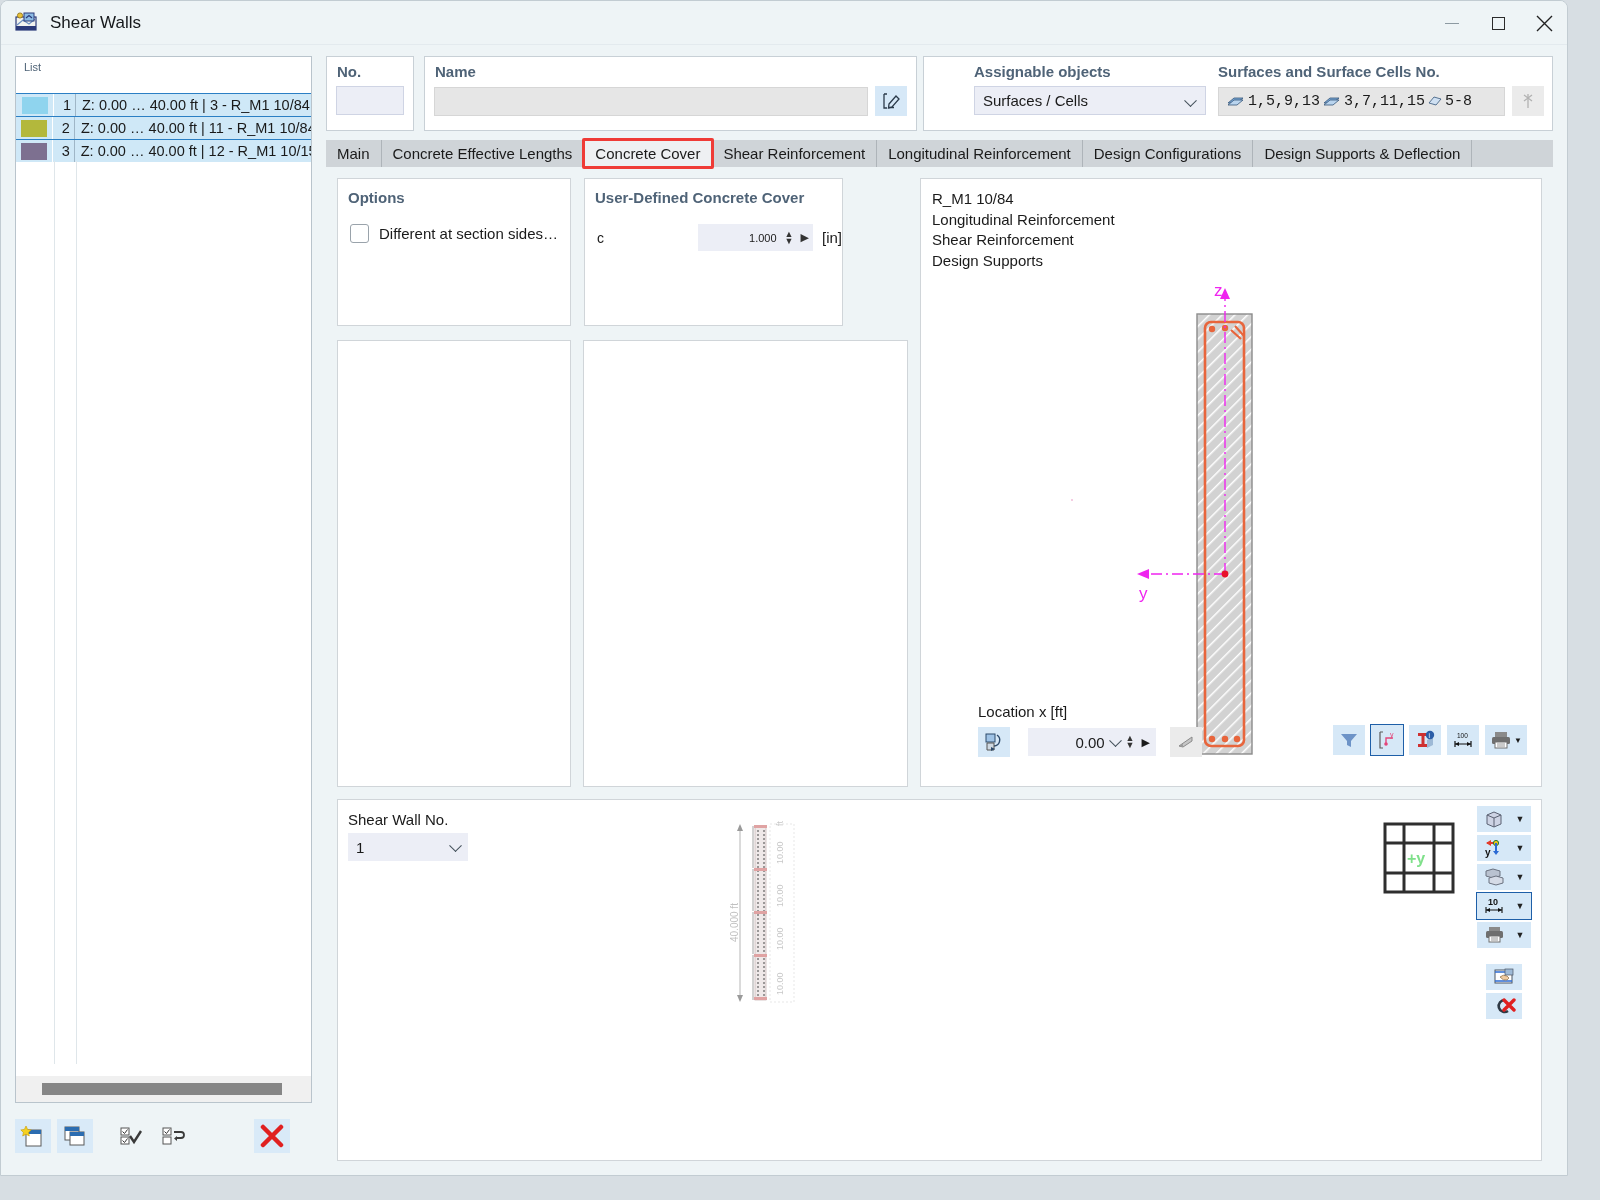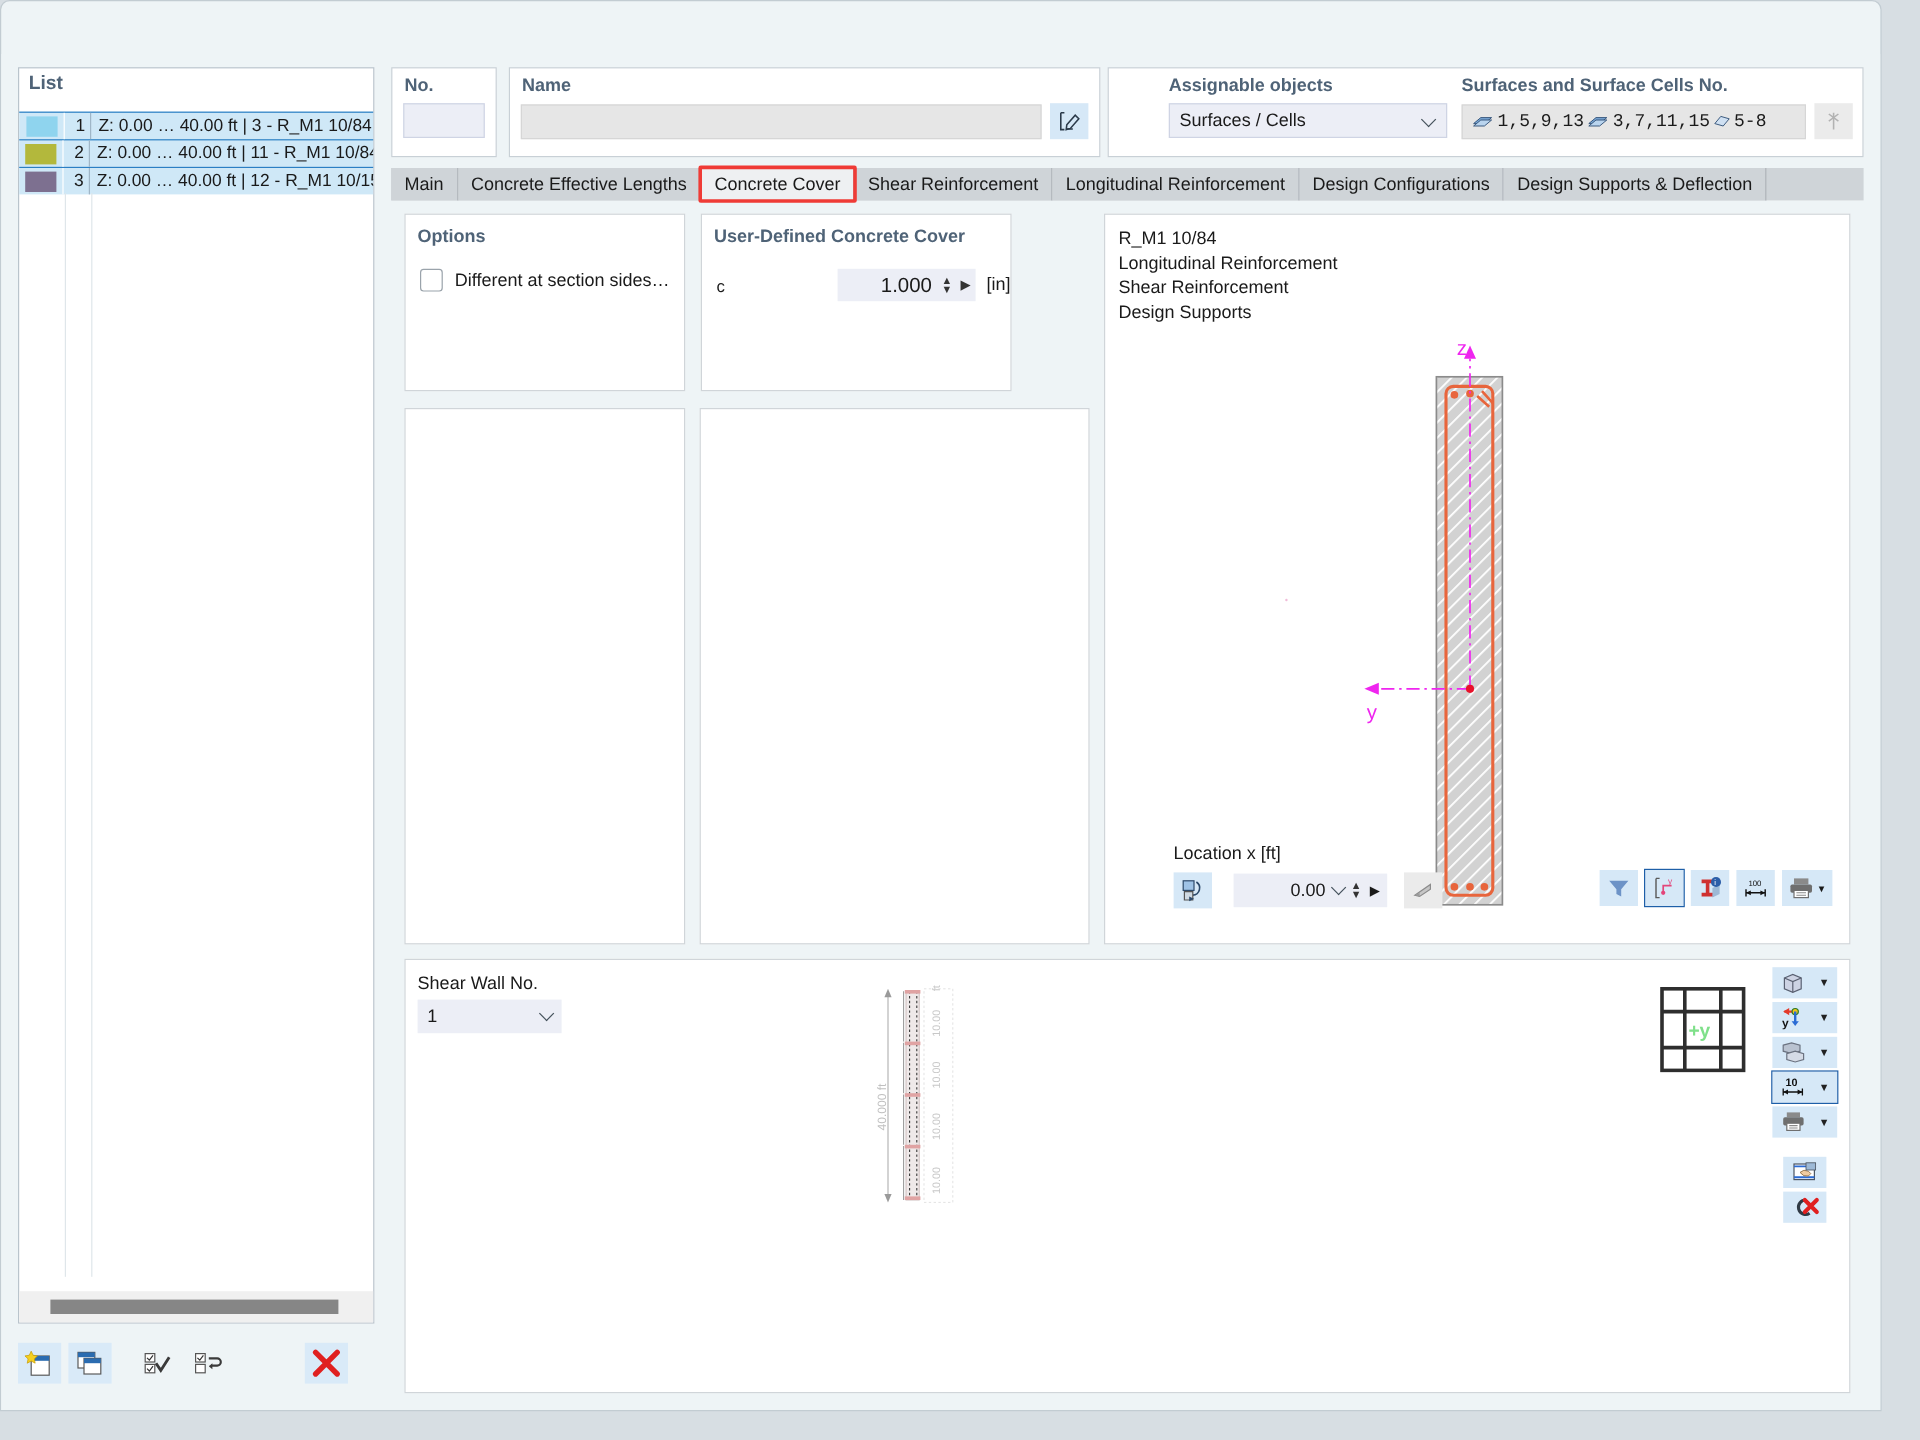--- a/index.html
+++ b/index.html
@@ -34,21 +34,21 @@
   .wbtn.close svg { display:block; }
 
   
   #client { position:absolute; left:0; top:44px; right:0; bottom:0; background:#eef4f6; }
 
   
   #listpane {
     position:absolute; left:14px; top:11px; width:297px; height:1047px;
     background:#ffffff; border:1px solid #b9c4cc;
   }
-  #list-header { height:36px; padding:4px 0 0 8px; font-weight:bold; color:#4f6377; font-size:16px; }
+  #list-header { height:36px; padding:4px 0 0 8px; font-weight:normal; color:#4f6377; font-size:11px; }
   .lrow { height:23px; display:flex; align-items:stretch; border-top:1px solid #2b7fc4; background:#cfe8f7; }
   .lrow:last-of-type { border-bottom:1px solid #2b7fc4; }
   .lswatch-cell { width:38px; display:flex; align-items:center; justify-content:center; border-right:1px solid #ffffff;}
   .lswatch { width:26px; height:17px; }
   .lnum { width:22px; text-align:right; padding-right:4px; font-size:14.5px; line-height:23px; border-right:1px solid #9fb6c7;}
   .ltext { padding-left:6px; font-size:14.5px; line-height:23px; white-space:nowrap; overflow:hidden; }
   #list-empty { position:absolute; left:0; right:0; top:104px; bottom:38px; }
   #list-empty .vl { position:absolute; top:0; bottom:0; width:1px; background:#dfe6ea; }
   #list-hscroll-wrap { position:absolute; left:0; right:0; bottom:0; height:26px; background:#f0f0f0; display:flex; align-items:center; }
   #list-hscroll { margin-left:26px; width:240px; height:12px; background:#868686; }
@@ -102,21 +102,21 @@
   #p-draw    { left:594px; right:11px; top:11px; height:609px; }
 
   .panel-title { font-weight:bold; color:#4f6377; font-size:15px; margin:10px 0 0 10px; }
   .cb-row { display:flex; align-items:center; margin:18px 0 0 12px; }
   .cb { width:19px; height:19px; border:1.5px solid #9aa3ab; border-radius:3px; background:#fff; margin-right:10px; }
   .cb-label { font-size:15px; }
 
   .cov-row { display:flex; align-items:center; margin:18px 0 0 12px; }
   .cov-c { width:116px; font-size:14px; }
   .spin { width:132px; height:27px; background:#eceef6; display:flex; align-items:center; justify-content:flex-end; padding-right:4px; }
-  .spin .val { font-size:17px; }
+  .spin .val { font-size:11px; }
   .spin .arrows { display:flex; flex-direction:column; margin-left:8px; color:#333; line-height:7px; font-size:9px; }
   .spin .play { margin-left:7px; font-size:11px; color:#333; }
   .unit { margin-left:9px; font-size:15px; }
 
   
   #draw-legend { position:absolute; left:11px; top:10px; font-size:15px; line-height:20.5px; color:#1a1a1a; }
   #draw-svg-wrap { position:absolute; left:0; right:0; top:95px; height:520px; }
   #loc-label { position:absolute; left:57px; top:524px; font-size:15px; }
   #loc-row { position:absolute; left:18px; top:548px; display:flex; align-items:center;margin-left:39px; }
   .loc-combo { width:128px; height:28px; background:#eceef6; display:flex; align-items:center; justify-content:center; position:relative; }
@@ -140,20 +140,46 @@
   #grid-icon { position:absolute; right:86px; top:22px; }
   #elev-drawing { position:absolute; left:390px; top:12px; }
 
   .chev:after { content:""; display:inline-block; width:8px; height:8px; border-right:1.6px solid #44515b; border-bottom:1.6px solid #44515b; transform:rotate(45deg) translate(-2px,-2px); }
 </style>
 </head>
 <body>
 
 <div id="window">
 
+  <div id="titlebar">
+    <div id="title-icon">
+      <svg width="24" height="24" viewBox="0 0 24 24">
+        <rect x="2" y="6" width="20" height="13" fill="#f2f3ef" stroke="#2b3a7a" stroke-width="1.2"></rect>
+        <rect x="2" y="15" width="20" height="4" fill="#2b3a7a"></rect>
+        <path d="M3 14 L9 9 L15 13 L21 8" stroke="#6c8fc0" fill="none" stroke-width="1.2"></path>
+        <rect x="10" y="2" width="10" height="8" fill="#8bbbe4" stroke="#2b3a7a" stroke-width="1"></rect>
+        <path d="M12 7 L15 4.5 L18 7" stroke="#2b3a7a" fill="none" stroke-width="1.2"></path>
+        <circle cx="6" cy="4.5" r="2.6" fill="#e8c13a" stroke="#8a6c10" stroke-width="0.8"></circle>
+      </svg>
+    </div>
+    <div id="title-text">Shear Walls</div>
+    <div class="wbtns">
+      <div class="wbtn min">
+          <span></span>
+        </div>
+      <div class="wbtn max">
+          <span></span>
+        </div>
+      <div class="wbtn close">
+        <svg width="17" height="17" viewBox="0 0 17 17">
+            <path d="M1 1 L16 16 M16 1 L1 16" stroke="#222" stroke-width="1.4" fill="none"></path>
+          </svg>
+      </div>
+    </div>
+  </div>
 
   <div id="client">
 
     <div id="listpane">
       <div id="list-header" class="boxlabel">List</div>
 
       <div class="lrow">
         <div class="lswatch-cell">
           <div class="lswatch" style="background:#8fd4ee"></div>
         </div>

